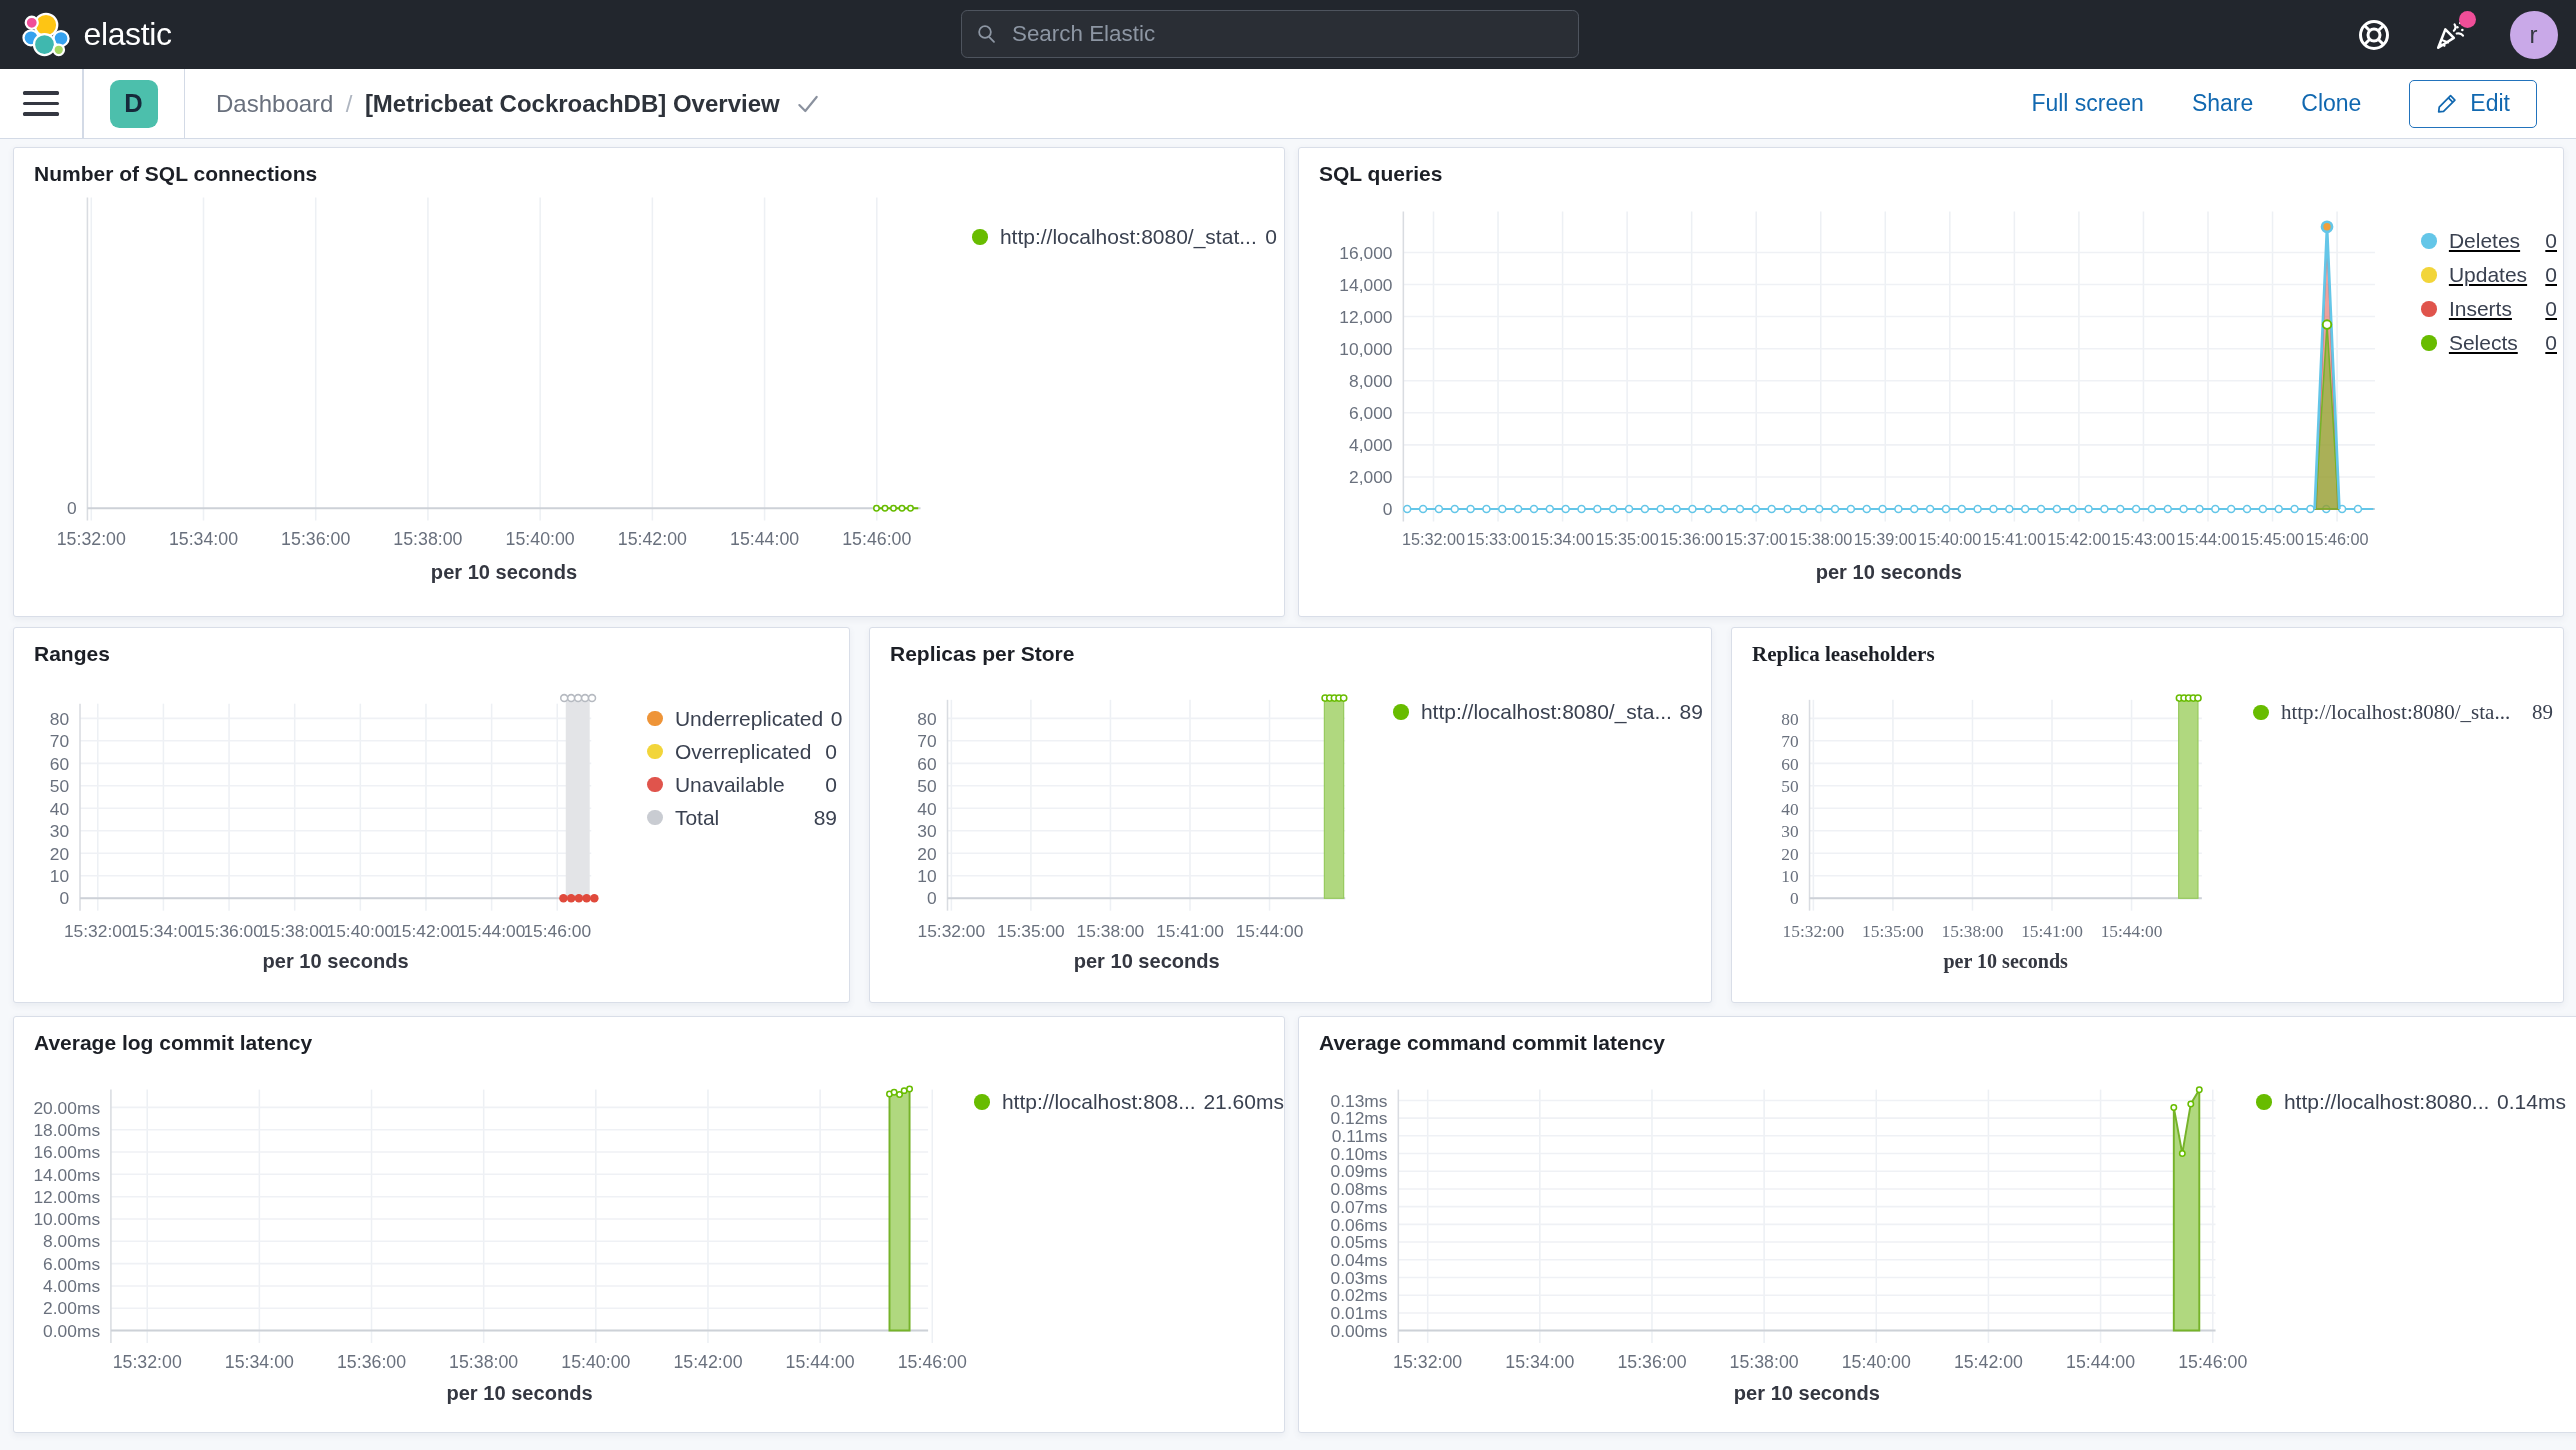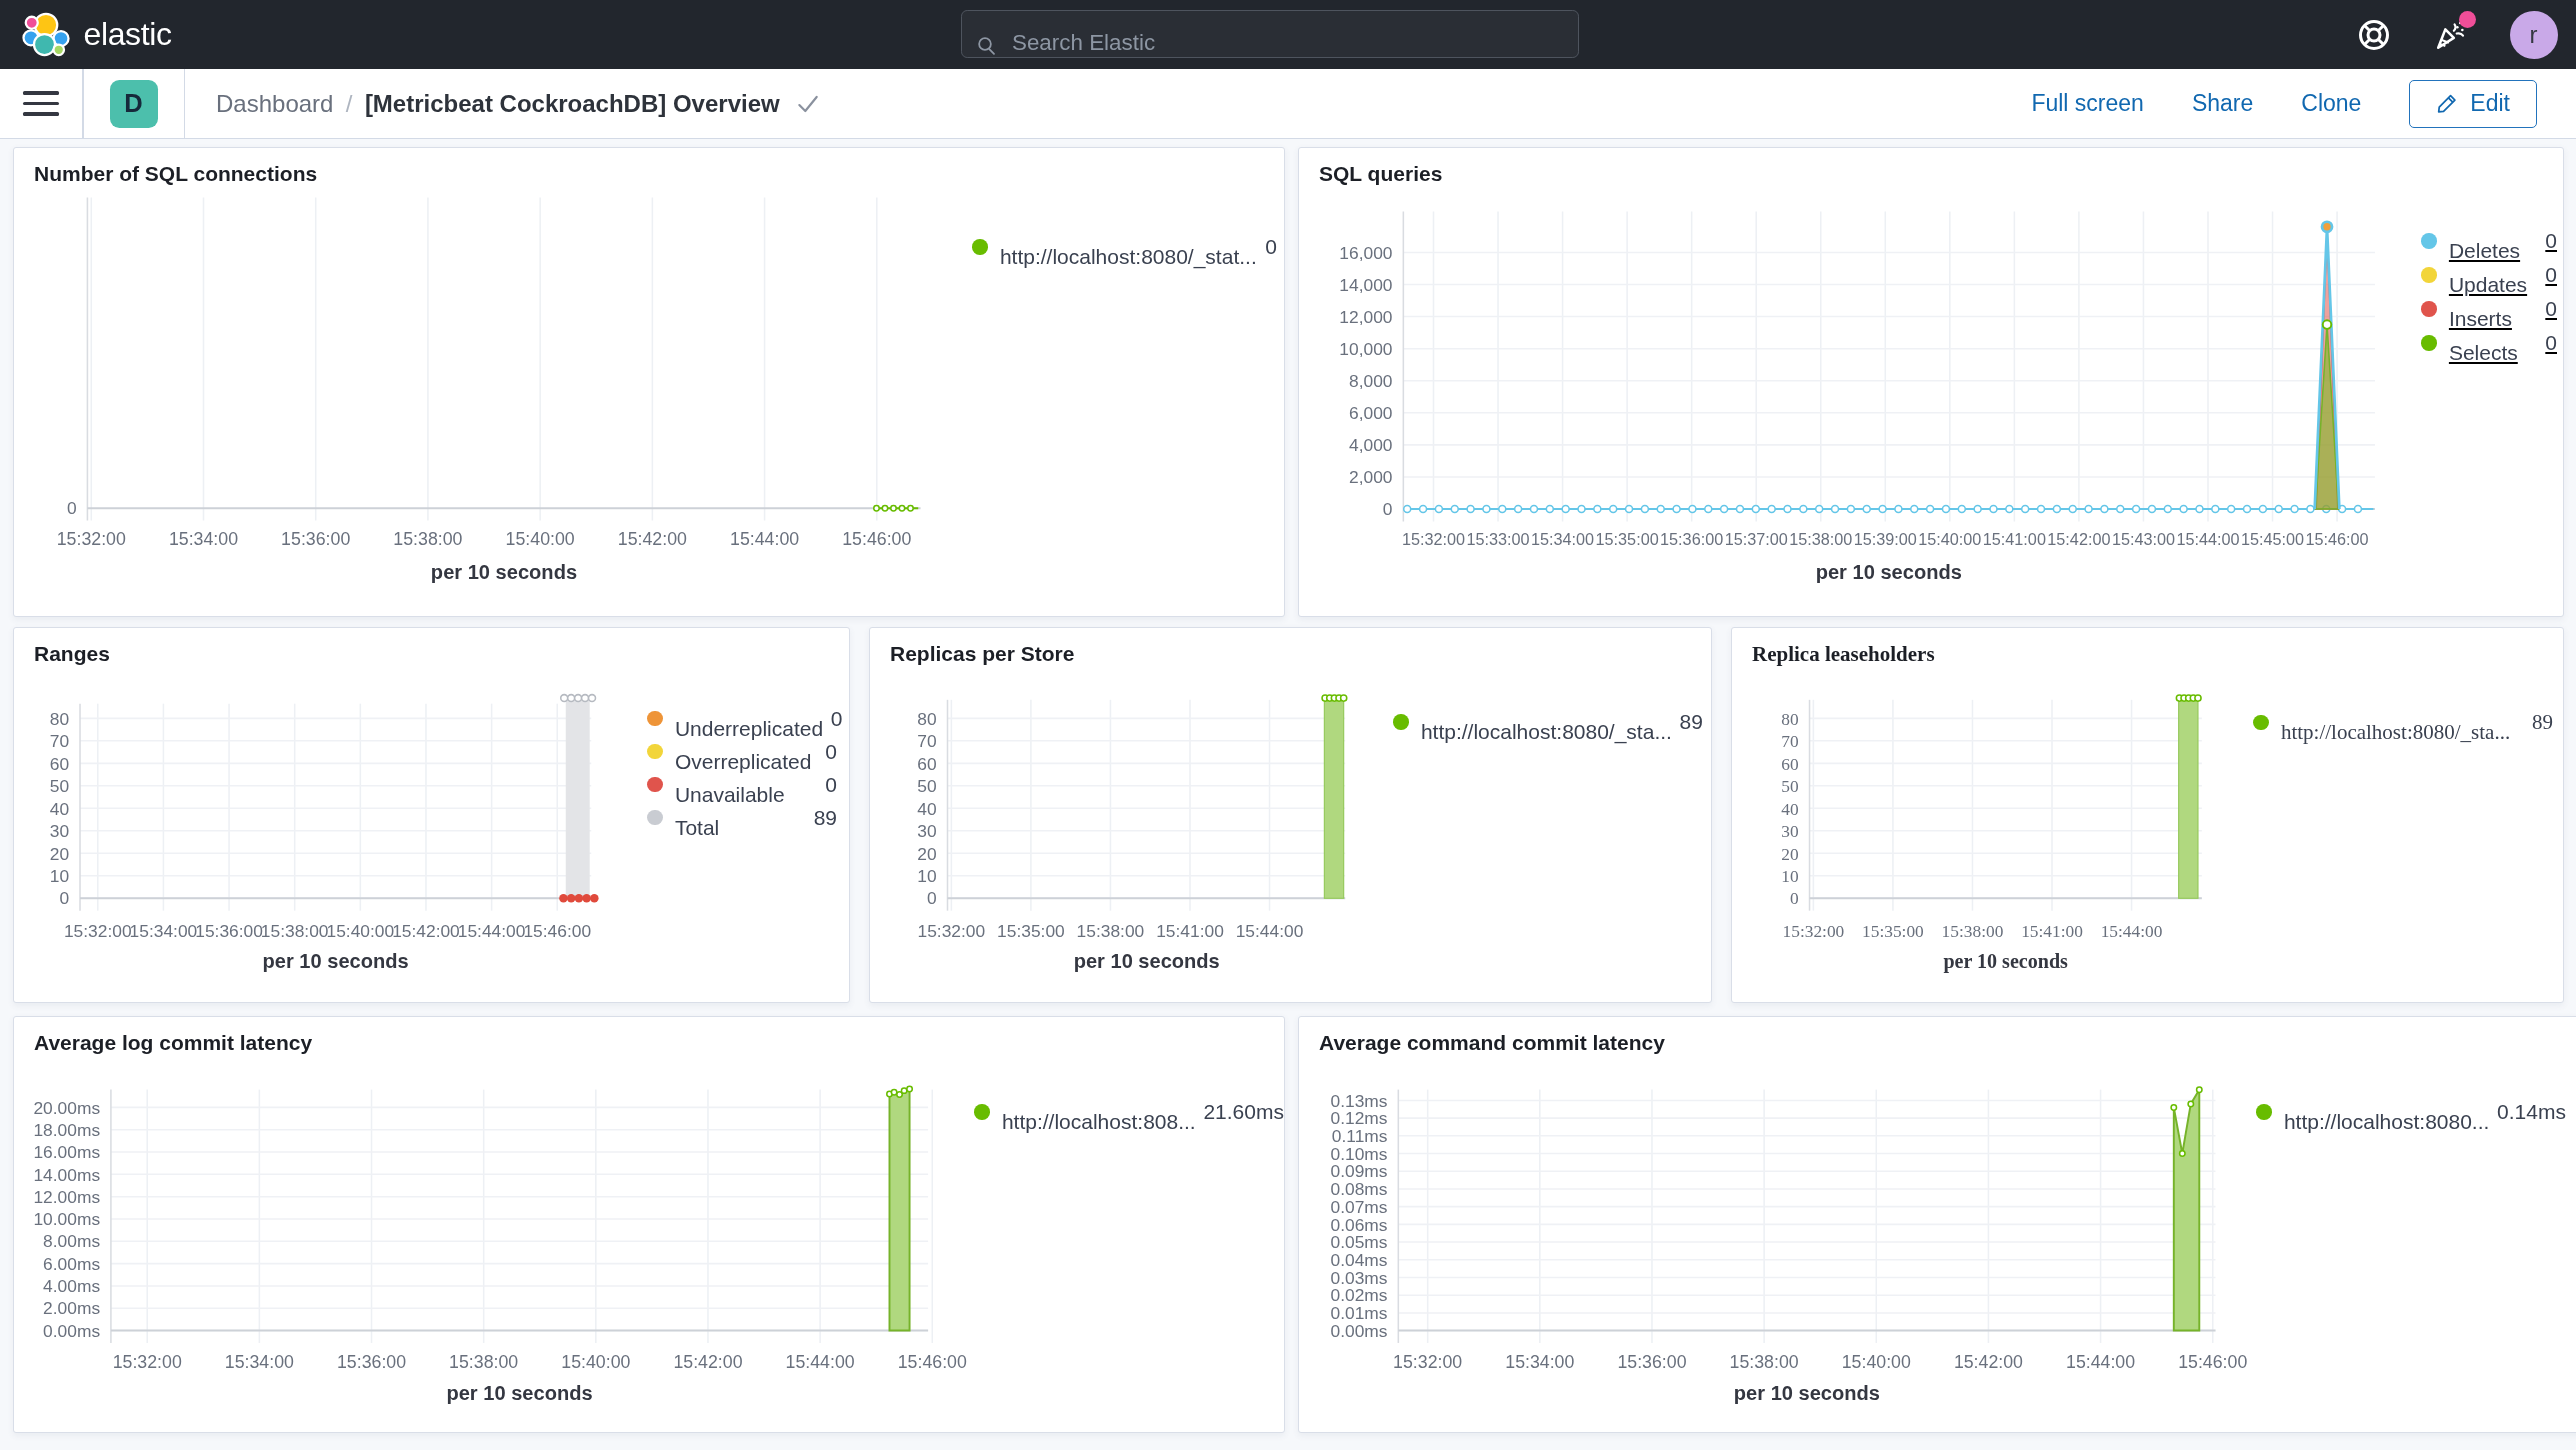--- a/index.html
+++ b/index.html
@@ -2,21 +2,21 @@
 <html style="font-size:12.4px"><head>
 <meta charset="utf-8">
 <style>
   html,body{margin:0;padding:0;background:#e8eaee;}
   .page{position:relative;width:2576px;height:1451px;background:#F6F8FB;font-family:"Liberation Sans",sans-serif;overflow:hidden;}
 
   
   .hdr{position:absolute;left:0;top:0;width:2576px;height:69px;background:#22262D;}
   .brand{position:absolute;left:21.6px;top:10px;display:flex;align-items:center;gap:14px;}
   .brand-name{color:#fff;font-size:32px;font-weight:500;letter-spacing:-0.4px;}
-  .searchbox{position:absolute;left:961px;top:10px;width:618px;height:48px;border:1.5px solid #4E545E;border-radius:6.2px;background:rgba(255,255,255,0.04);display:flex;align-items:flex-end;box-sizing:border-box;padding:0 14px;}
+  .searchbox{position:absolute;left:961px;top:10px;width:618px;height:48px;border:1.5px solid #4E545E;border-radius:6.2px;background:rgba(255,255,255,0.04);display:flex;align-items:center;box-sizing:border-box;padding:0 14px;}
   .searchbox input{flex:1;background:transparent;border:none;outline:none;color:#E6E9EE;font-size:22.4px;font-family:inherit;margin-left:12.4px;}
   .searchbox input::placeholder{color:#8D96A3;}
   .hdr-right{position:absolute;right:18.5px;top:0;height:69px;display:flex;align-items:center;gap:40px;}
   .hicon{position:relative;width:37px;height:37px;display:flex;align-items:center;justify-content:center;cursor:pointer;}
   .notif-dot{position:absolute;right:-6.2px;top:-4.6px;width:17px;height:17px;border-radius:50%;background:#F04E98;}
   .avatar{width:48px;height:48px;border-radius:50%;background:#C9A9E8;color:#343741;display:flex;align-items:center;justify-content:center;font-size:24px;}
 
   
   .crumbbar{position:absolute;left:0;top:69px;width:2576px;height:70px;background:#fff;border-bottom:1.5px solid #D3DAE6;box-sizing:border-box;}
   .crumb-left{position:absolute;left:0;top:0;height:69px;display:flex;align-items:center;}
@@ -41,21 +41,21 @@
   .p4{left:1731px;top:627px;width:833px;height:376px;font-family:Liberation Serif, serif;}
   .p5{left:13px;top:1016px;width:1272px;height:417px;}
   .p6{left:1298px;top:1016px;width:1492px;height:417px;}
   .ptitle{position:absolute;left:20px;top:14px;margin:0;font-size:21px;font-weight:700;color:#1C1F26;}
   svg.chart{position:absolute;left:0;top:0;}
 
   
   .legend{position:absolute;z-index:3;}
   .lrow{display:flex;align-items:center;}
   .ldot{width:15.5px;height:15.5px;border-radius:50%;flex:0 0 auto;margin-right:12.4px;}
-  .llabel{font-size:21px;color:#3A4150;white-space:nowrap;margin-right:7.7px;cursor:pointer;margin-top:20px;}
+  .llabel{font-size:21px;color:#3A4150;white-space:nowrap;margin-right:7.7px;cursor:pointer;}
   .lvalue{font-size:21px;color:#3A4150;margin-left:auto;white-space:nowrap;}
   .lg0{left:958px;top:77px;width:305px;}
   .lg1{left:1122px;top:76px;width:136px;text-decoration:underline;}
   .lg1 .lrow{height:34px;}
   .lg2{left:633px;top:74px;width:190px;}
   .lg2 .lrow{height:33px;}
   .lg3{left:523px;top:72px;width:301px;}
   .lg4{left:521px;top:72px;width:300px;}
   .lg5{left:960px;top:73px;width:300px;}
   .lg6{left:957px;top:73px;width:305px;}

